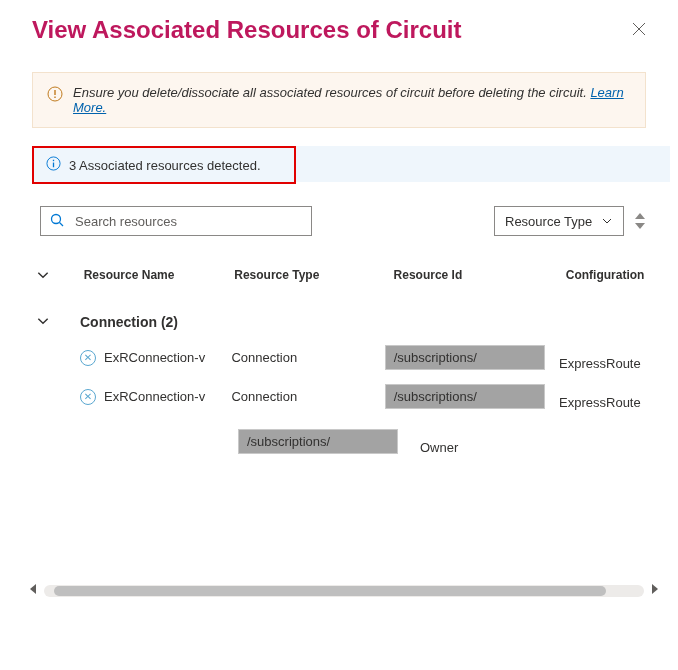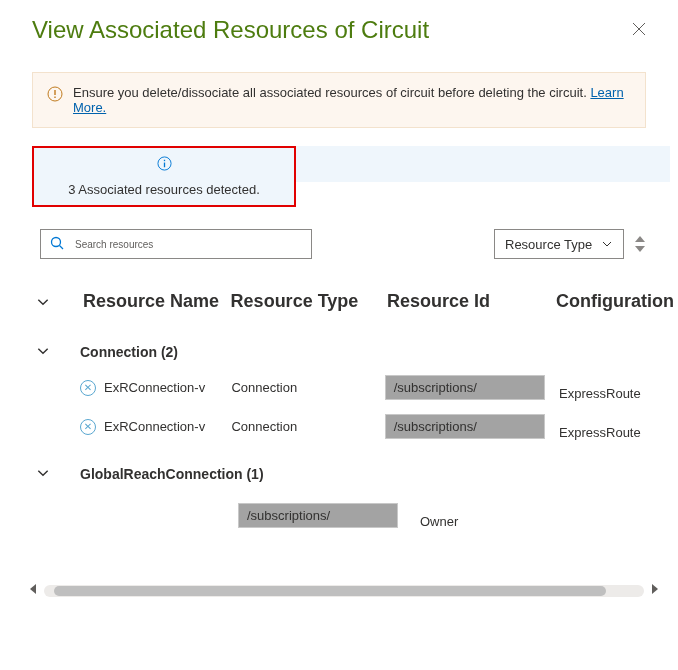--- a/index.html
+++ b/index.html
@@ -15,49 +15,49 @@
       padding: 4px;
     }
     .header {
       display: flex;
       justify-content: space-between;
       align-items: center;
       padding: 12px 28px 20px 28px;
     }
     .title {
       font-size: 24px;
-      font-weight: 400;
-      color: #4d7c0f;
+      font-weight: 700;
+      color: #be185d;
     }
     .close-icon { cursor: pointer; color:#605e5c; }
     .close-icon svg { stroke: currentColor; }
     .warning-banner {
       margin: 8px 28px 12px 28px;
       background: #fdf6ef;
       border: 1px solid #f3e2cd;
       padding: 12px 14px;
       display: flex;
       gap: 10px;
       align-items: flex-start;
       font-size: 13px;
       color: #323130;
+      font-style: italic;
     }
     .warning-banner .icon-wrap { flex-shrink:0; padding-top:1px;}
     .warning-banner a { color: #0062ad; text-decoration: underline; }
     .info-banner {
       background: #eff6fc;
       border: 2px solid #e10000;
       padding: 8px 12px;
       display: inline-flex;
       gap: 8px;
       align-items: center;
       font-size: 13px;
       color: #323130;
       min-width: 264px;
-      flex-direction: column;
     }
     .info-banner-ext {
       background:#eff6fc;
       height:36px;
       vertical-align:bottom;
     }
     .info-row-wrap {
       display:flex; align-items:stretch; margin: 18px 0 10px 28px;
     }
     .toolbar {
@@ -69,21 +69,21 @@
     .search-wrap {
       display: flex;
       align-items: center;
       border: 1px solid #8a8886;
       height: 30px;
       width: 272px;
       padding: 0 8px;
       gap: 10px;
     }
     .search-wrap input {
-      border: none; outline: none; flex:1; font-size:10px; color:#14532d;
+      border: none; outline: none; flex:1; font-size:13px; color:#14532d;
       font-family: inherit;
     }
     .search-wrap input::placeholder { color:#605e5c; }
     .toolbar-right { display:flex; align-items:center; gap:10px; }
     .dropdown {
       border: 1px solid #8a8886;
       height: 30px;
       display:flex; align-items:center; justify-content:space-between;
       padding: 0 10px;
       min-width: 130px;
@@ -93,21 +93,21 @@
       display:flex; flex-direction:column; gap:2px; color:#8a8886; cursor:pointer;
     }
     .table-area {
       padding: 24px 0 0 0;
       position:relative;
     }
     .col-headers {
       display:flex;
       padding: 0 0 12px 32px;
       font-weight:600;
-      font-size:18px;
+      font-size:12px;
       color:#323130;
       border-bottom: none;
       gap: 8px;
     }
     .col-expand { width: 44px; display:flex; align-items:center; }
     .col-name { width: 158px; }
     .col-type { width: 160px; }
     .col-id { width: 182px; margin-left: 7px; }
     .col-config { width: 120px; }
     .group-header {
@@ -271,30 +271,20 @@
       <span class="conn-icon">✕</span>
       <span>ExRConnection-v</span>
     </div>
     <div class="cell type">Connection</div>
     <div class="cell id">
         <div class="id-chip">/subscriptions/</div>
       </div>
     <div class="cell config">ExpressRoute</div>
   </div>
 
-  <div class="group-header">
-    <div class="col-expand">
-      <span class="chevron">
-        <svg width="14" height="14" viewBox="0 0 12 12" fill="none">
-            <path d="M2 4 L6 8 L10 4" stroke-width="1.2"></path>
-          </svg>
-      </span>
-    </div>
-    <div>GlobalReachConnection (1)</div>
-  </div>
 
   <div class="group-spacer"></div>
 
   <div class="row">
     <div class="cell name icon-name">
       <span></span>
     </div>
     <div class="cell id">
         <div class="id-chip">/subscriptions/</div>
       </div>

